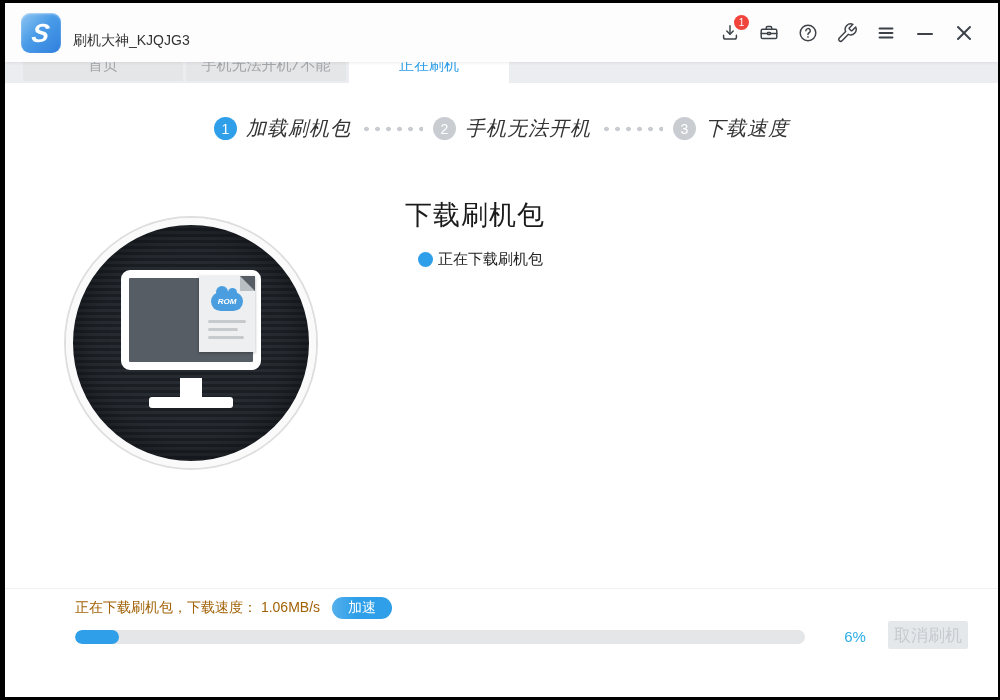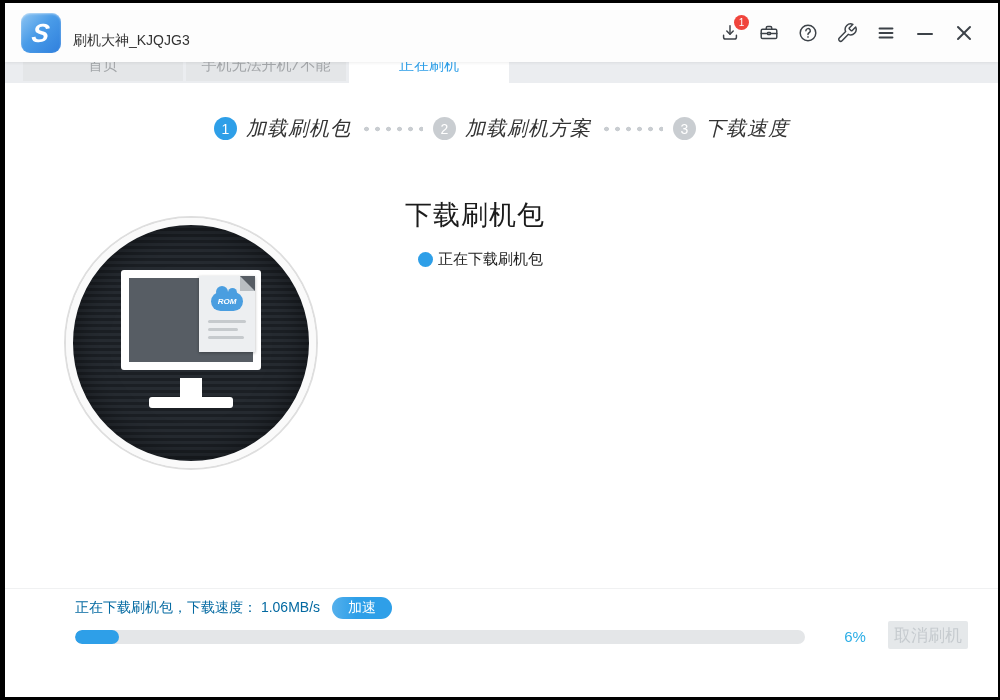--- a/index.html
+++ b/index.html
@@ -30,39 +30,39 @@
   .step { display:flex; align-items:center; gap:9px; }
   .step-circle { width:23px; height:23px; border-radius:50%; background:#c9cdd1; color:#fff; font-size:14px; display:flex; align-items:center; justify-content:center; }
   .step.active .step-circle { background:#2e9fe8; }
   .step-label { font-size:20px; color:#333; font-weight:500; letter-spacing:1px;font-style:italic; }
   .step-dots { width:62px; height:6px; background-image:radial-gradient(circle,#c9cdd1 2.2px,transparent 2.6px); background-size:11px 6px; background-repeat:repeat-x; background-position:left center; }
 
   
   .circle-graphic { position:absolute; left:61px; top:121px; width:250px; height:250px; border-radius:50%;
     background:repeating-linear-gradient(180deg,#262b31 0px,#262b31 3px,#1b1f24 3px,#1b1f24 6px);
     border:7px solid #fafafa; box-shadow:0 0 0 2px #dedede, inset 0 0 30px rgba(0,0,0,.5); }
-  .monitor { position:absolute; left:48px; top:45px; width:140px; height:100px; border:8px solid #fff; border-radius:3px; background:#575d64; }
+  .monitor { position:absolute; left:48px; top:45px; width:140px; height:100px; border:8px solid #fff; border-radius:9px; background:#575d64; }
   .doc { position:absolute; left:70px; top:-2px; width:56px; height:76px; background:#edeff1; box-shadow:0 1px 3px rgba(0,0,0,.3); }
   .doc-fold { position:absolute; right:0; top:0; width:0; height:0; border-left:15px solid #b9bec2; border-top:15px solid #575d64; }
   .doc-cloud { position:absolute; left:12px; top:16px; width:32px; height:19px; background:#4a9ee0; border-radius:10px; color:#fff; font-size:8px; font-style:italic; font-weight:bold; text-align:center; line-height:19px; }
   .doc-cloud:before { content:""; position:absolute; left:5px; top:-6px; width:12px; height:12px; background:#4a9ee0; border-radius:50%; }
   .doc-cloud:after { content:""; position:absolute; right:6px; top:-4px; width:9px; height:9px; background:#4a9ee0; border-radius:50%; }
   .doc-line { position:absolute; left:9px; height:3px; background:#c6cacd; border-radius:2px; }
   .stand-neck { position:absolute; left:107px; top:153px; width:22px; height:20px; background:#fff; }
   .stand-base { position:absolute; left:76px; top:172px; width:84px; height:11px; background:#fff; border-radius:3px; }
 
   .heading { position:absolute; left:400px; top:100px; font-size:27px; color:#1b1b1b; font-weight:500; letter-spacing:1px; }
   .status-line { position:absolute; left:413px; top:153px; display:flex; align-items:center; gap:5px; }
   .status-dot { width:15px; height:15px; border-radius:50%; background:#2e9fe8; }
   .status-line span { font-size:15px; color:#222; }
 
   
   .footer { position:absolute; left:0; right:0; top:585px; bottom:0; background:#fff; border-top:1px solid #f0f1f2; }
   .status-row { position:absolute; left:70px; top:8px; display:flex; align-items:center; gap:12px; }
-  .status-row .txt { font-size:14px; color:#0369a1; }
+  .status-row .txt { font-size:14px; color:#a16207; }
   .accel-btn { height:22px; padding:0 16px; border:none; border-radius:12px; background:linear-gradient(90deg,#55b0ec 0%,#2e9fe8 40%); color:#fff; font-size:14px; cursor:pointer; font-family:Liberation Mono, monospace; }
   .progress-track { position:absolute; left:70px; top:41px; width:730px; height:14px; border-radius:7px; background:#e4e6e8; overflow:hidden; }
   .progress-fill { height:100%; border-radius:7px; background:#2e9fe8; width:0; }
   .percent { position:absolute; left:826px; top:39px; width:48px; text-align:center; font-size:15px; color:#2caee6; }
   .cancel-btn { position:absolute; right:30px; top:32px; width:80px; height:28px; border:none; border-radius:2px; background:#e5e8ea; color:#c6cbcf; font-size:17px; font-family:inherit; cursor:default; }
 </style>
 </head>
 <body>
 
 <div class="frame">
@@ -139,21 +139,21 @@
     <div class="content">
 
       <div class="steps">
         <div class="step active">
           <div class="step-circle">1</div>
           <div class="step-label">加载刷机包</div>
         </div>
         <div class="step-dots"></div>
         <div class="step">
           <div class="step-circle">2</div>
-          <div class="step-label">加载刷机方案</div>
+          <div class="step-label">手机无法开机</div>
         </div>
         <div class="step-dots"></div>
         <div class="step">
           <div class="step-circle">3</div>
           <div class="step-label">下载速度</div>
         </div>
       </div>
 
       <div class="circle-graphic">
         <div class="monitor">

